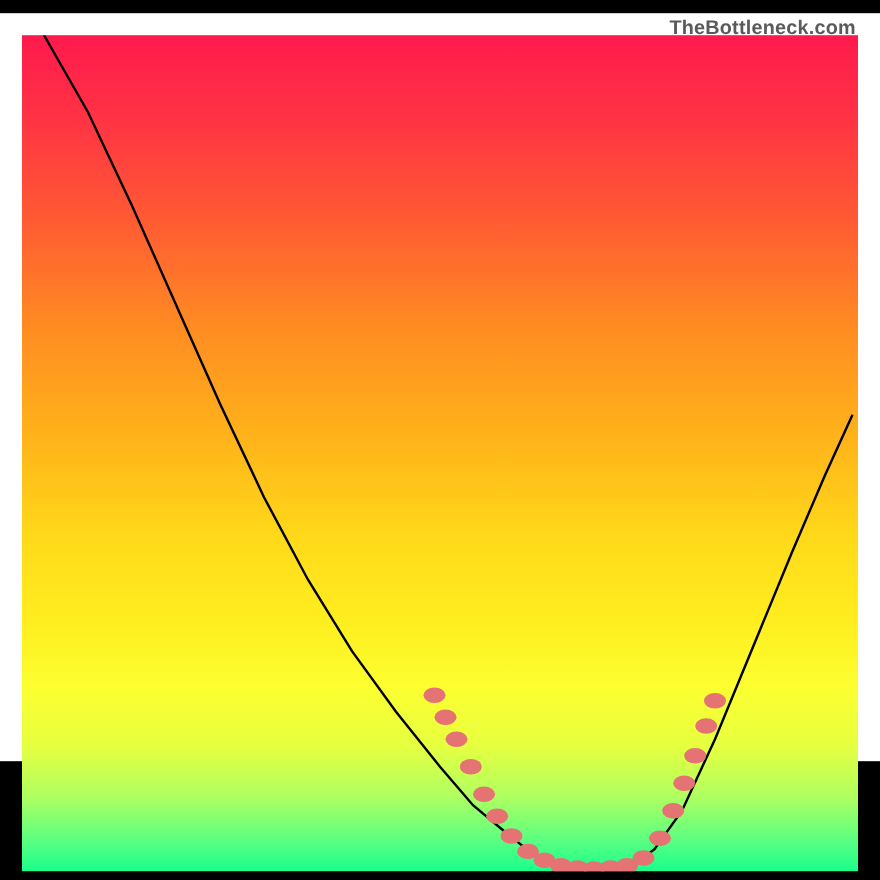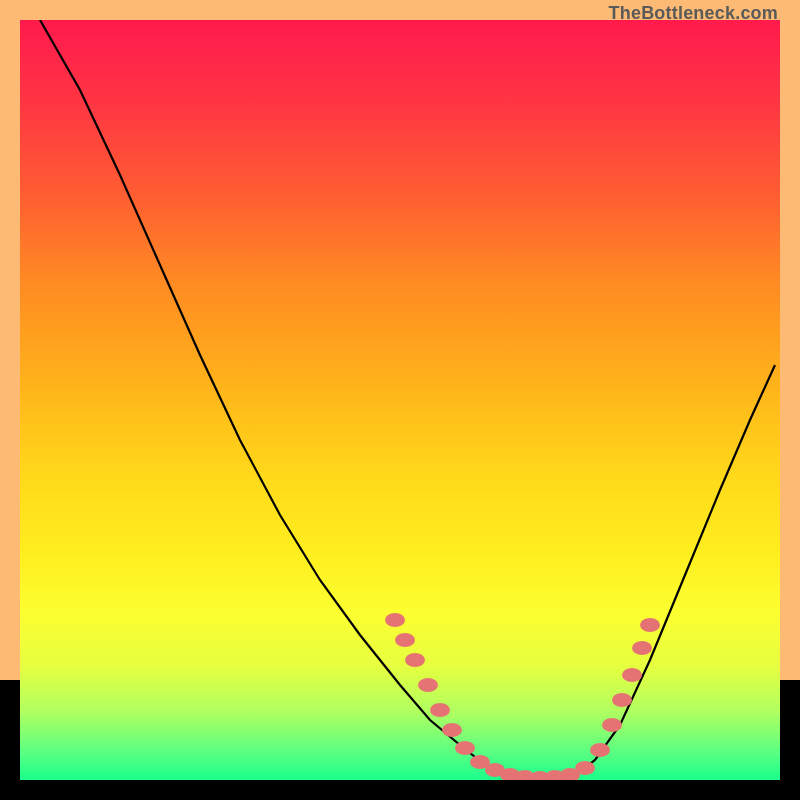--- a/index.html
+++ b/index.html
@@ -7,21 +7,22 @@
     padding: 0;
     width: 800px;
     height: 800px;
     background: #000;
     font-family: Arial, Helvetica, sans-serif;
   }
   .frame {
     position: relative;
     width: 800px;
     height: 680px;
-    background: #fdba74;
+    background: #ffffff;
+    margin-top: 12px;
   }
   .plot-area {
     position: absolute;
     left: 20px;
     top: 20px;
     width: 760px;
     height: 760px;
     background: linear-gradient(to bottom,
       #ff1a4d 0%,
       #ff3344 10%,

